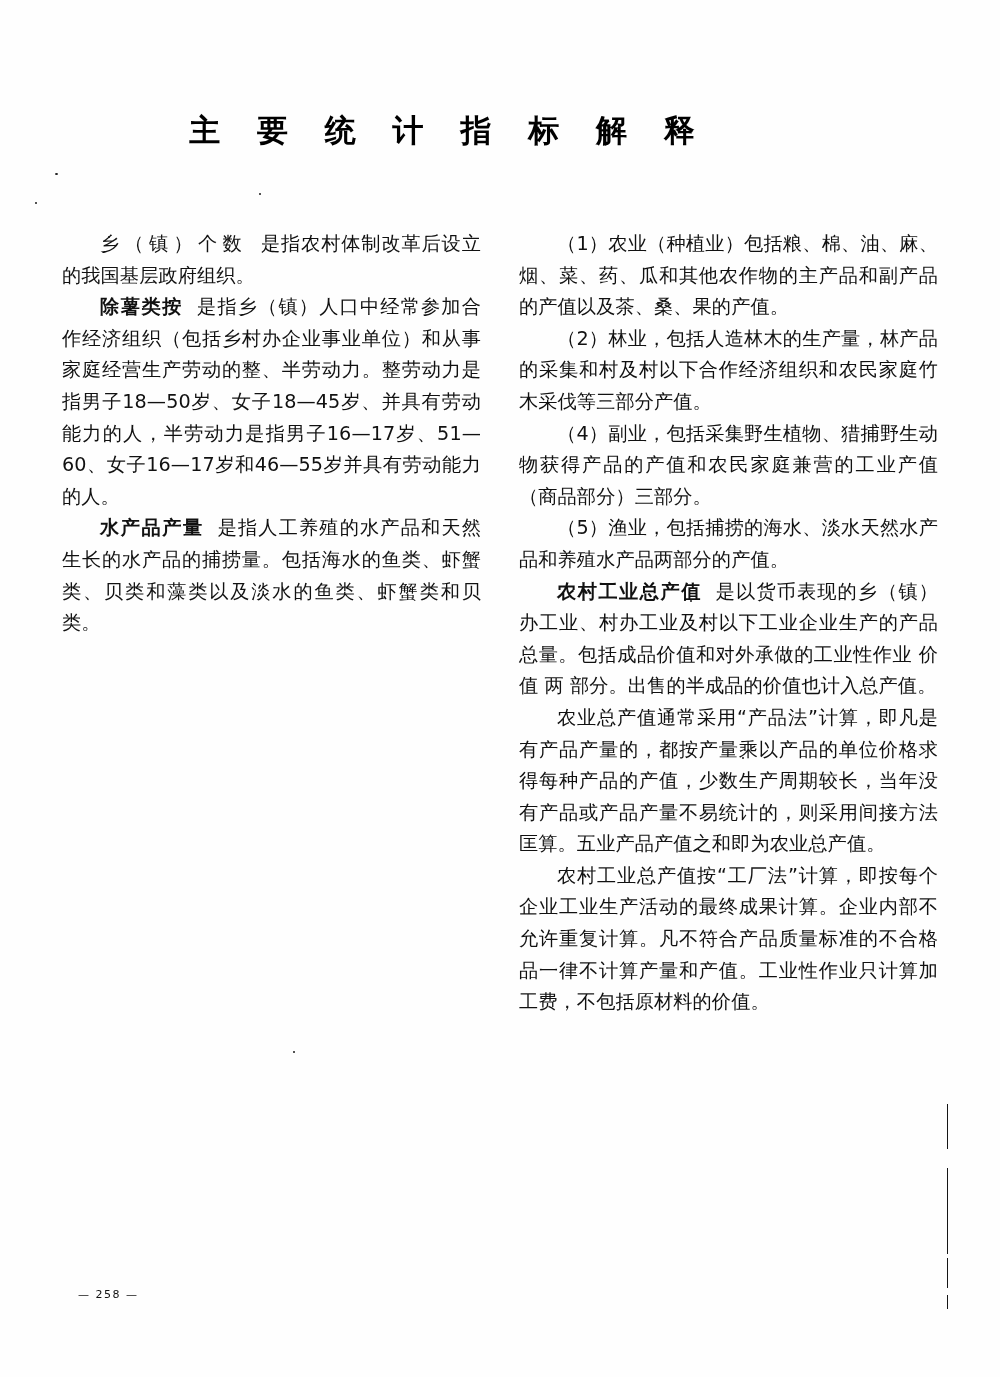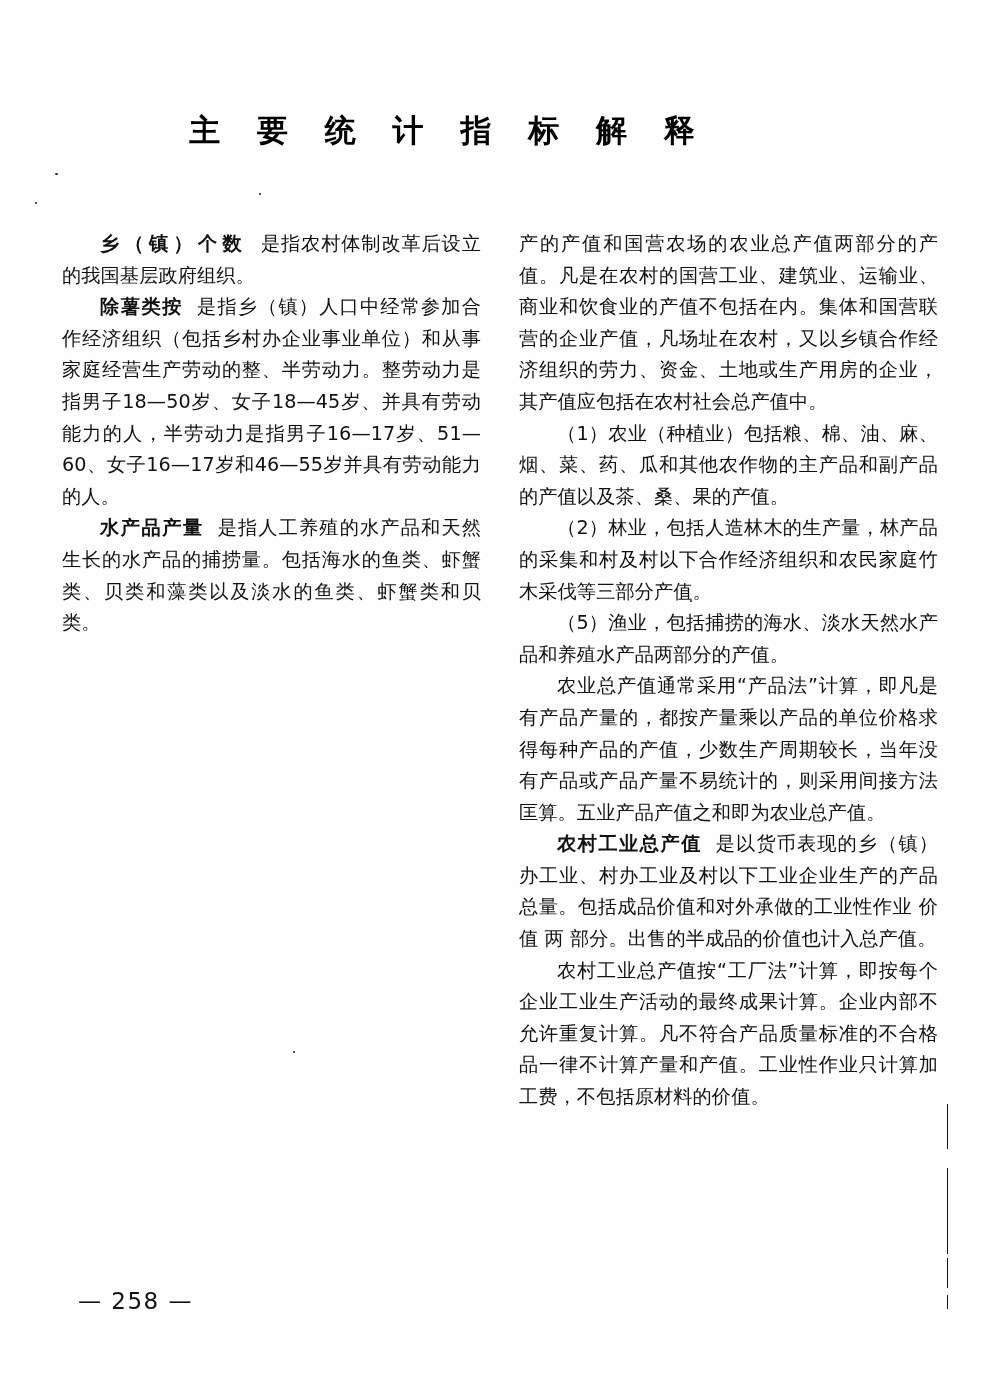--- a/index.html
+++ b/index.html
@@ -56,36 +56,36 @@
     text-align: justify;
     text-justify: inter-character;
     font-family: "DejaVu Sans", "Liberation Sans", sans-serif;
     color: #111;
     letter-spacing: 0.1px;
   }
   p.indent { text-indent: 38px; }
   p.noindent { text-indent: 0; }
 
   .term {
-    font-weight: bold;
+    font-weight: normal;
     letter-spacing: 4.5px;
     margin-right: 14px;
   }
   .term-tight {
     font-weight: bold;
     letter-spacing: 0.5px;
     margin-right: 14px;
   }
 
   
   .folio {
     position: absolute;
     left: 78px;
     top: 1288px;
-    font-size: 23px;
+    font-size: 11px;
     letter-spacing: 1.5px;
     font-family: "DejaVu Sans", "Liberation Sans", sans-serif;
     color: #111;
   }
 
   
   .speck {
     position: absolute;
     background: #1a1a1a;
     border-radius: 50%;
@@ -133,32 +133,32 @@
 
 
       <p class="para indent">
         <span class="term-tight">水产品产量</span><span>是指人工养殖的水产品和天然生长的水产品的捕捞量。包括海水的鱼类、虾蟹类、贝类和藻类以及淡水的鱼类、虾蟹类和贝类。</span>
       </p>
 
     </div>
 
     <div class="col">
 
-      <p class="para noindent">产的产值和国营农场的农业总产值两部分的产值。凡是在农村的国营工业、建筑业、运输业、商业和饮食业的产值不包括在内。集体和国营联营的企业产值，凡场址在农村，又以乡镇合作经济组织的劳力、资金、土地或生产用房的企业，其产值应包括在农村社会总产值中。</p>
 
 
       <p class="para indent">（1）农业（种植业）包括粮、棉、油、麻、烟、菜、药、瓜和其他农作物的主产品和副产品的产值以及茶、桑、果的产值。</p>
       <p class="para indent">（2）林业，包括人造林木的生产量，林产品的采集和村及村以下合作经济组织和农民家庭竹木采伐等三部分产值。</p>
+      <p class="para indent">（4）副业，包括采集野生植物、猎捕野生动物获得产品的产值和农民家庭兼营的工业产值（商品部分）三部分。</p>
       <p class="para indent">（5）渔业，包括捕捞的海水、淡水天然水产品和养殖水产品两部分的产值。</p>
-
-      <p class="para indent">农业总产值通常采用“产品法”计算，即凡是有产品产量的，都按产量乘以产品的单位价格求得每种产品的产值，少数生产周期较长，当年没有产品或产品产量不易统计的，则采用间接方法匡算。五业产品产值之和即为农业总产值。</p>
 
       <p class="para indent">
         <span class="term-tight">农村工业总产值</span><span>是以货币表现的乡（镇）办工业、村办工业及村以下工业企业生产的产品总量。包括成品价值和对外承做的工业性作业 价 值 两 部分。出售的半成品的价值也计入总产值。</span>
       </p>
+
+      <p class="para indent">农业总产值通常采用“产品法”计算，即凡是有产品产量的，都按产量乘以产品的单位价格求得每种产品的产值，少数生产周期较长，当年没有产品或产品产量不易统计的，则采用间接方法匡算。五业产品产值之和即为农业总产值。</p>
 
       <p class="para indent">农村工业总产值按“工厂法”计算，即按每个企业工业生产活动的最终成果计算。企业内部不允许重复计算。凡不符合产品质量标准的不合格品一律不计算产量和产值。工业性作业只计算加工费，不包括原材料的价值。</p>
 
     </div>
   </div>
 
   <div class="folio">— 258 —</div>
 
 </div>
 

